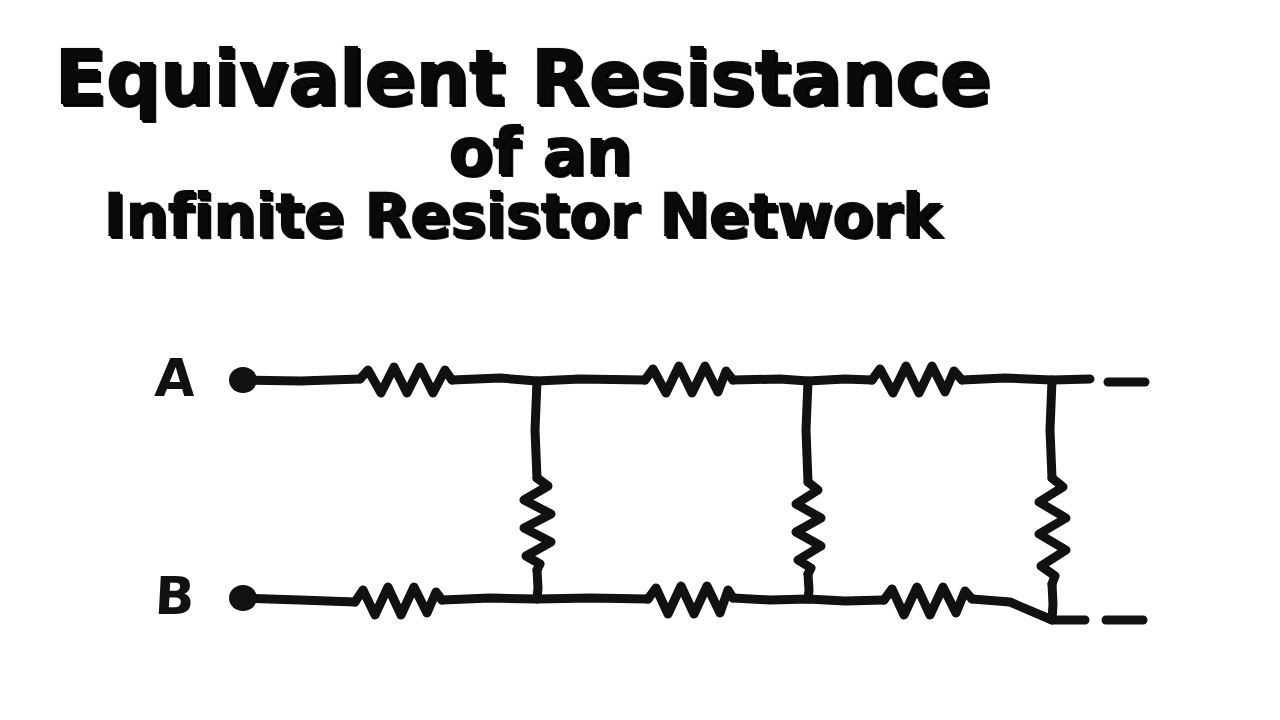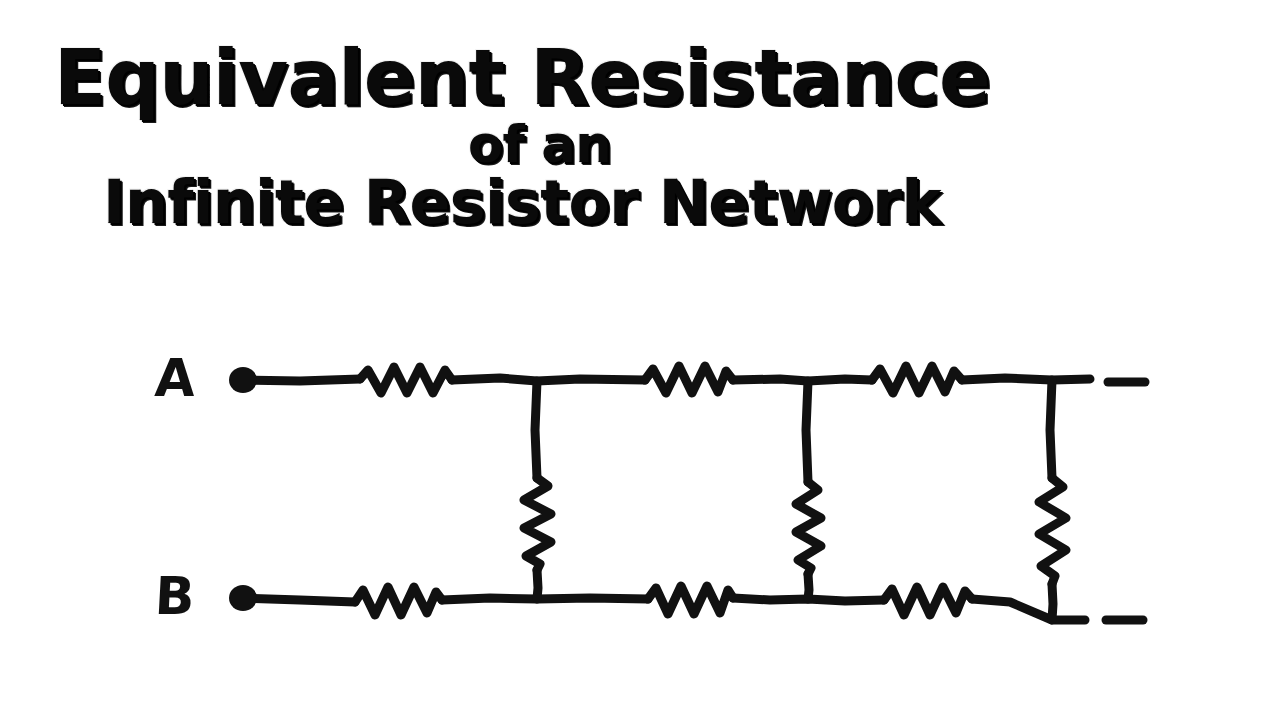--- a/index.html
+++ b/index.html
@@ -45,21 +45,21 @@
     
     text-shadow:
        2px  2px 0 #000000,
        3px  3px 0 #1a1a1a,
       -1px -1px 0 #f2f2f2,
       -1.5px -1.5px 0 #ffffff,
        0    0   1px #000000;
   }
 
   .title-line.l1 { font-size: 76px; }
-  .title-line.l2 { font-size: 51px; margin-top: 6px; padding-left: 35px; }
+  .title-line.l2 { font-size: 65px; margin-top: 6px; padding-left: 35px; }
   .title-line.l3 { font-size: 60px; margin-top: 4px; }
 
   
   #circuit-area {
     position: absolute;
     left: 0;
     top: 330px;
     width: 1280px;
     height: 330px;
   }

